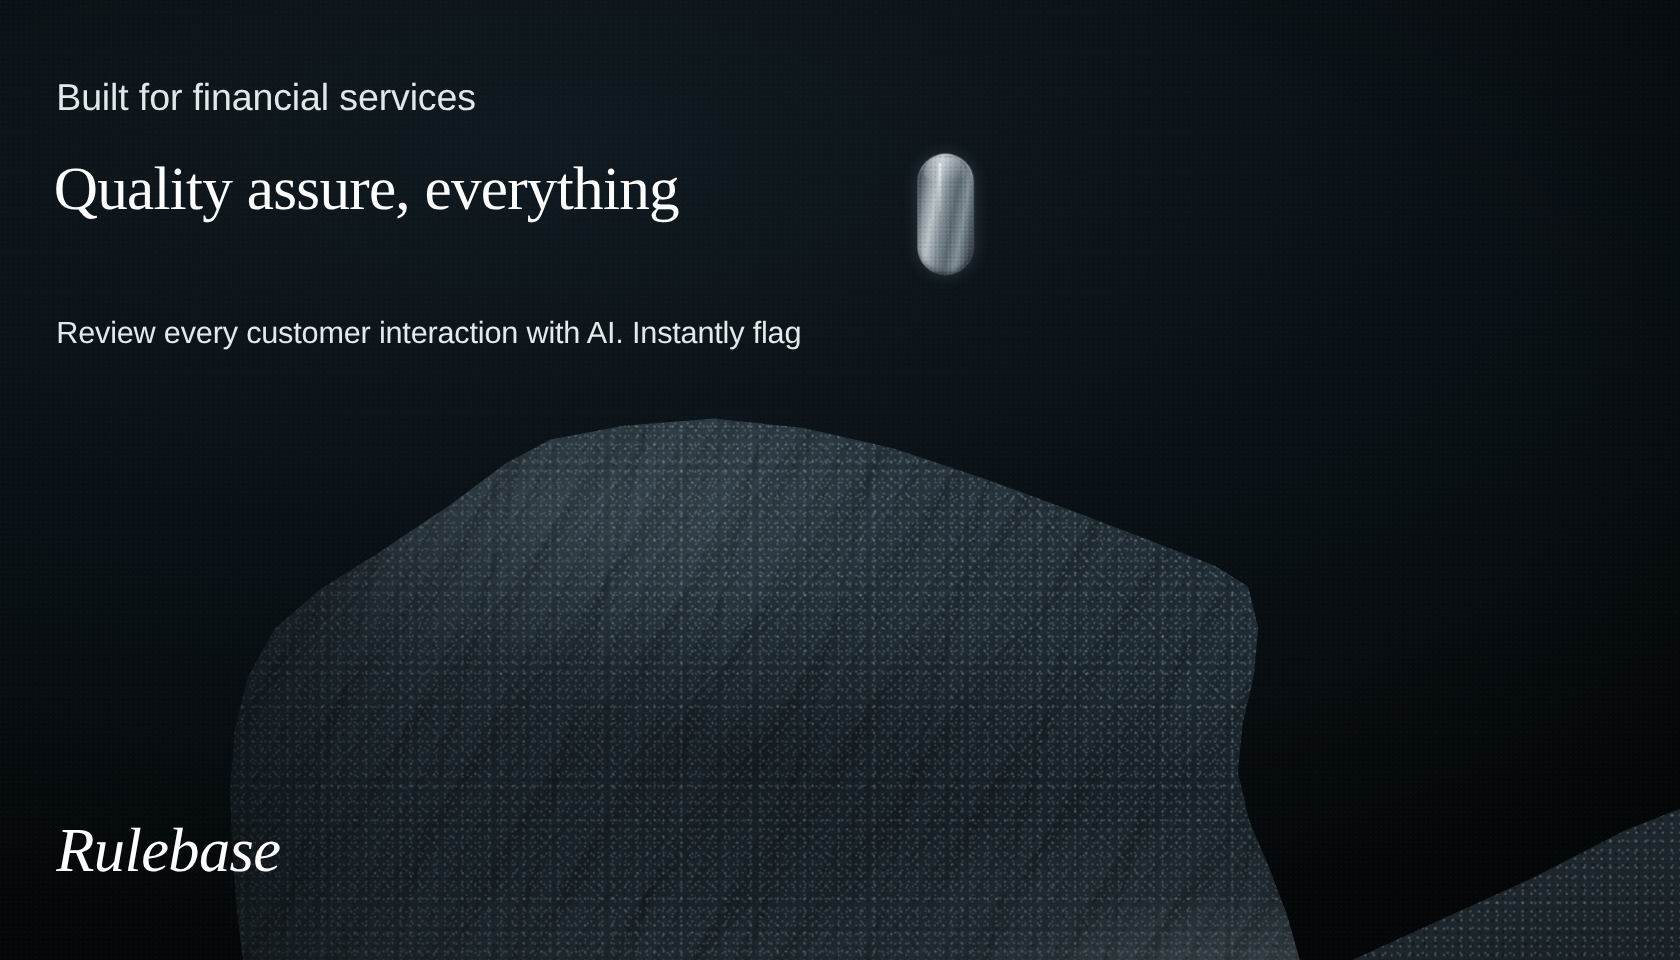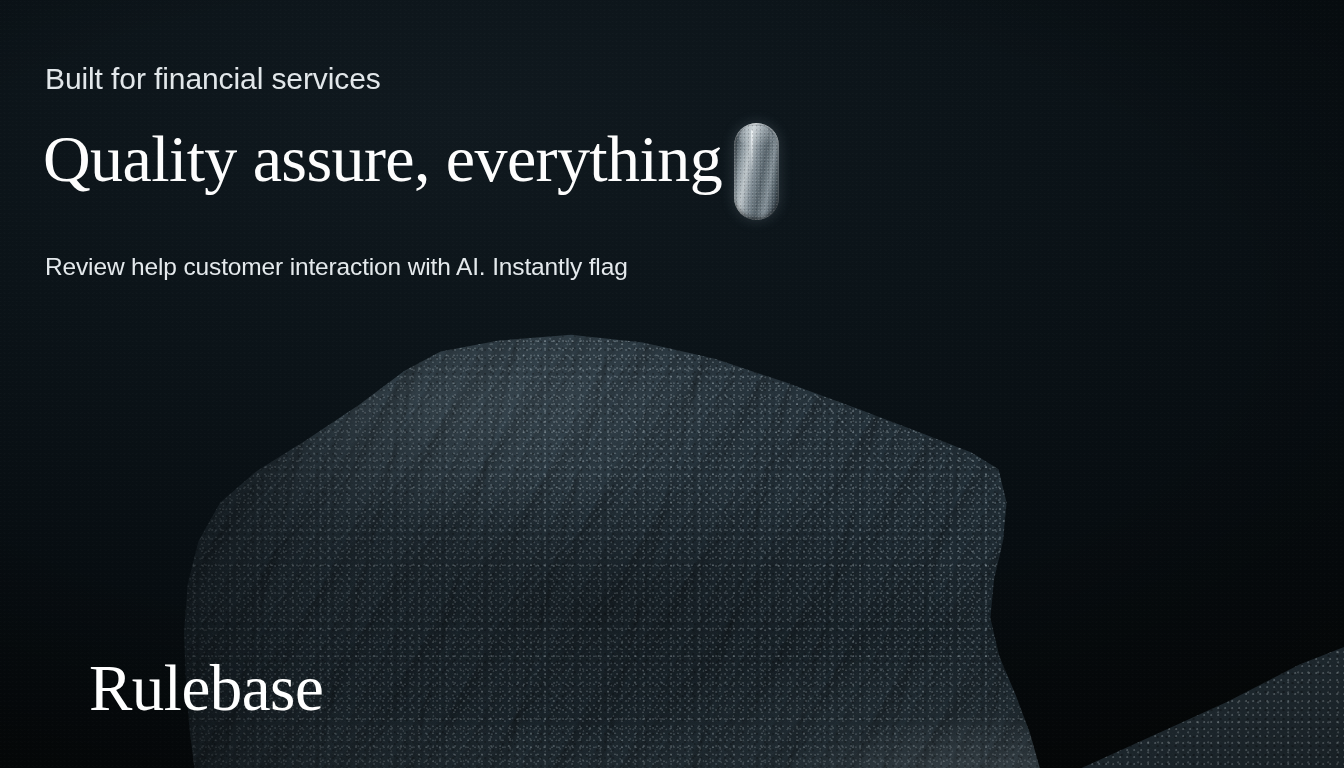--- a/index.html
+++ b/index.html
@@ -150,21 +150,21 @@
     font-size:30px; font-weight:400; letter-spacing:-0.1px;
     color:#e2e7ea;
   }
 
   #headline-row {
     position:absolute; left:43px; top:126px;
     display:flex; align-items:baseline;
   }
   #headline {
     font-family:"Liberation Serif", "DejaVu Serif", serif;
-    font-size:66px; font-weight:400; letter-spacing:-0.6px;
+    font-size:49px; font-weight:400; letter-spacing:-0.6px;
     color:#fdfdfd; white-space:nowrap; line-height:1.0;
   }
 
   
   #metal-pill {
     position:absolute; left:734px; top:123px;
     width:45px; height:97px; border-radius:23px;
     background:
       linear-gradient(100deg,
         rgba(24,31,36,0.72) 0%,
@@ -206,22 +206,22 @@
     position:absolute; left:45px; top:250px;
     width:740px;
     font-size:24.5px; font-weight:400; line-height:34px;
     letter-spacing:-0.15px; color:#e4e9ec;
   }
   #body-copy .ln { display:block; white-space:nowrap; }
 
   #logo {
     position:absolute; left:45px; top:651px;
     font-family:"Liberation Serif", "DejaVu Serif", serif;
-    font-weight:400;
-    font-size:65px; letter-spacing:-0.5px; color:#ffffff;margin-left:44px;
+    font-style:italic; font-weight:400;
+    font-size:50px; letter-spacing:-0.5px; color:#ffffff;
   }
 </style>
 </head>
 <body>
 
 <div id="stage">
 
   <div class="bg-layer">
 
     <div id="rock-main">
@@ -248,18 +248,18 @@
       <h1 id="headline">Quality assure, everything</h1>
     </div>
 
     <div id="metal-pill">
       <div id="metal-pill-cap"></div>
       <div id="metal-pill-seam"></div>
       <div id="metal-pill-grain"></div>
     </div>
 
     <p id="body-copy">
-      <span class="ln">Review help customer interaction with AI. Instantly flag</span>
+      <span class="ln">Review every customer interaction with AI. Instantly flag</span>
     </p>
 
     <div id="logo">Rulebase</div>
   </div>
 </div>
 
 </body></html>

